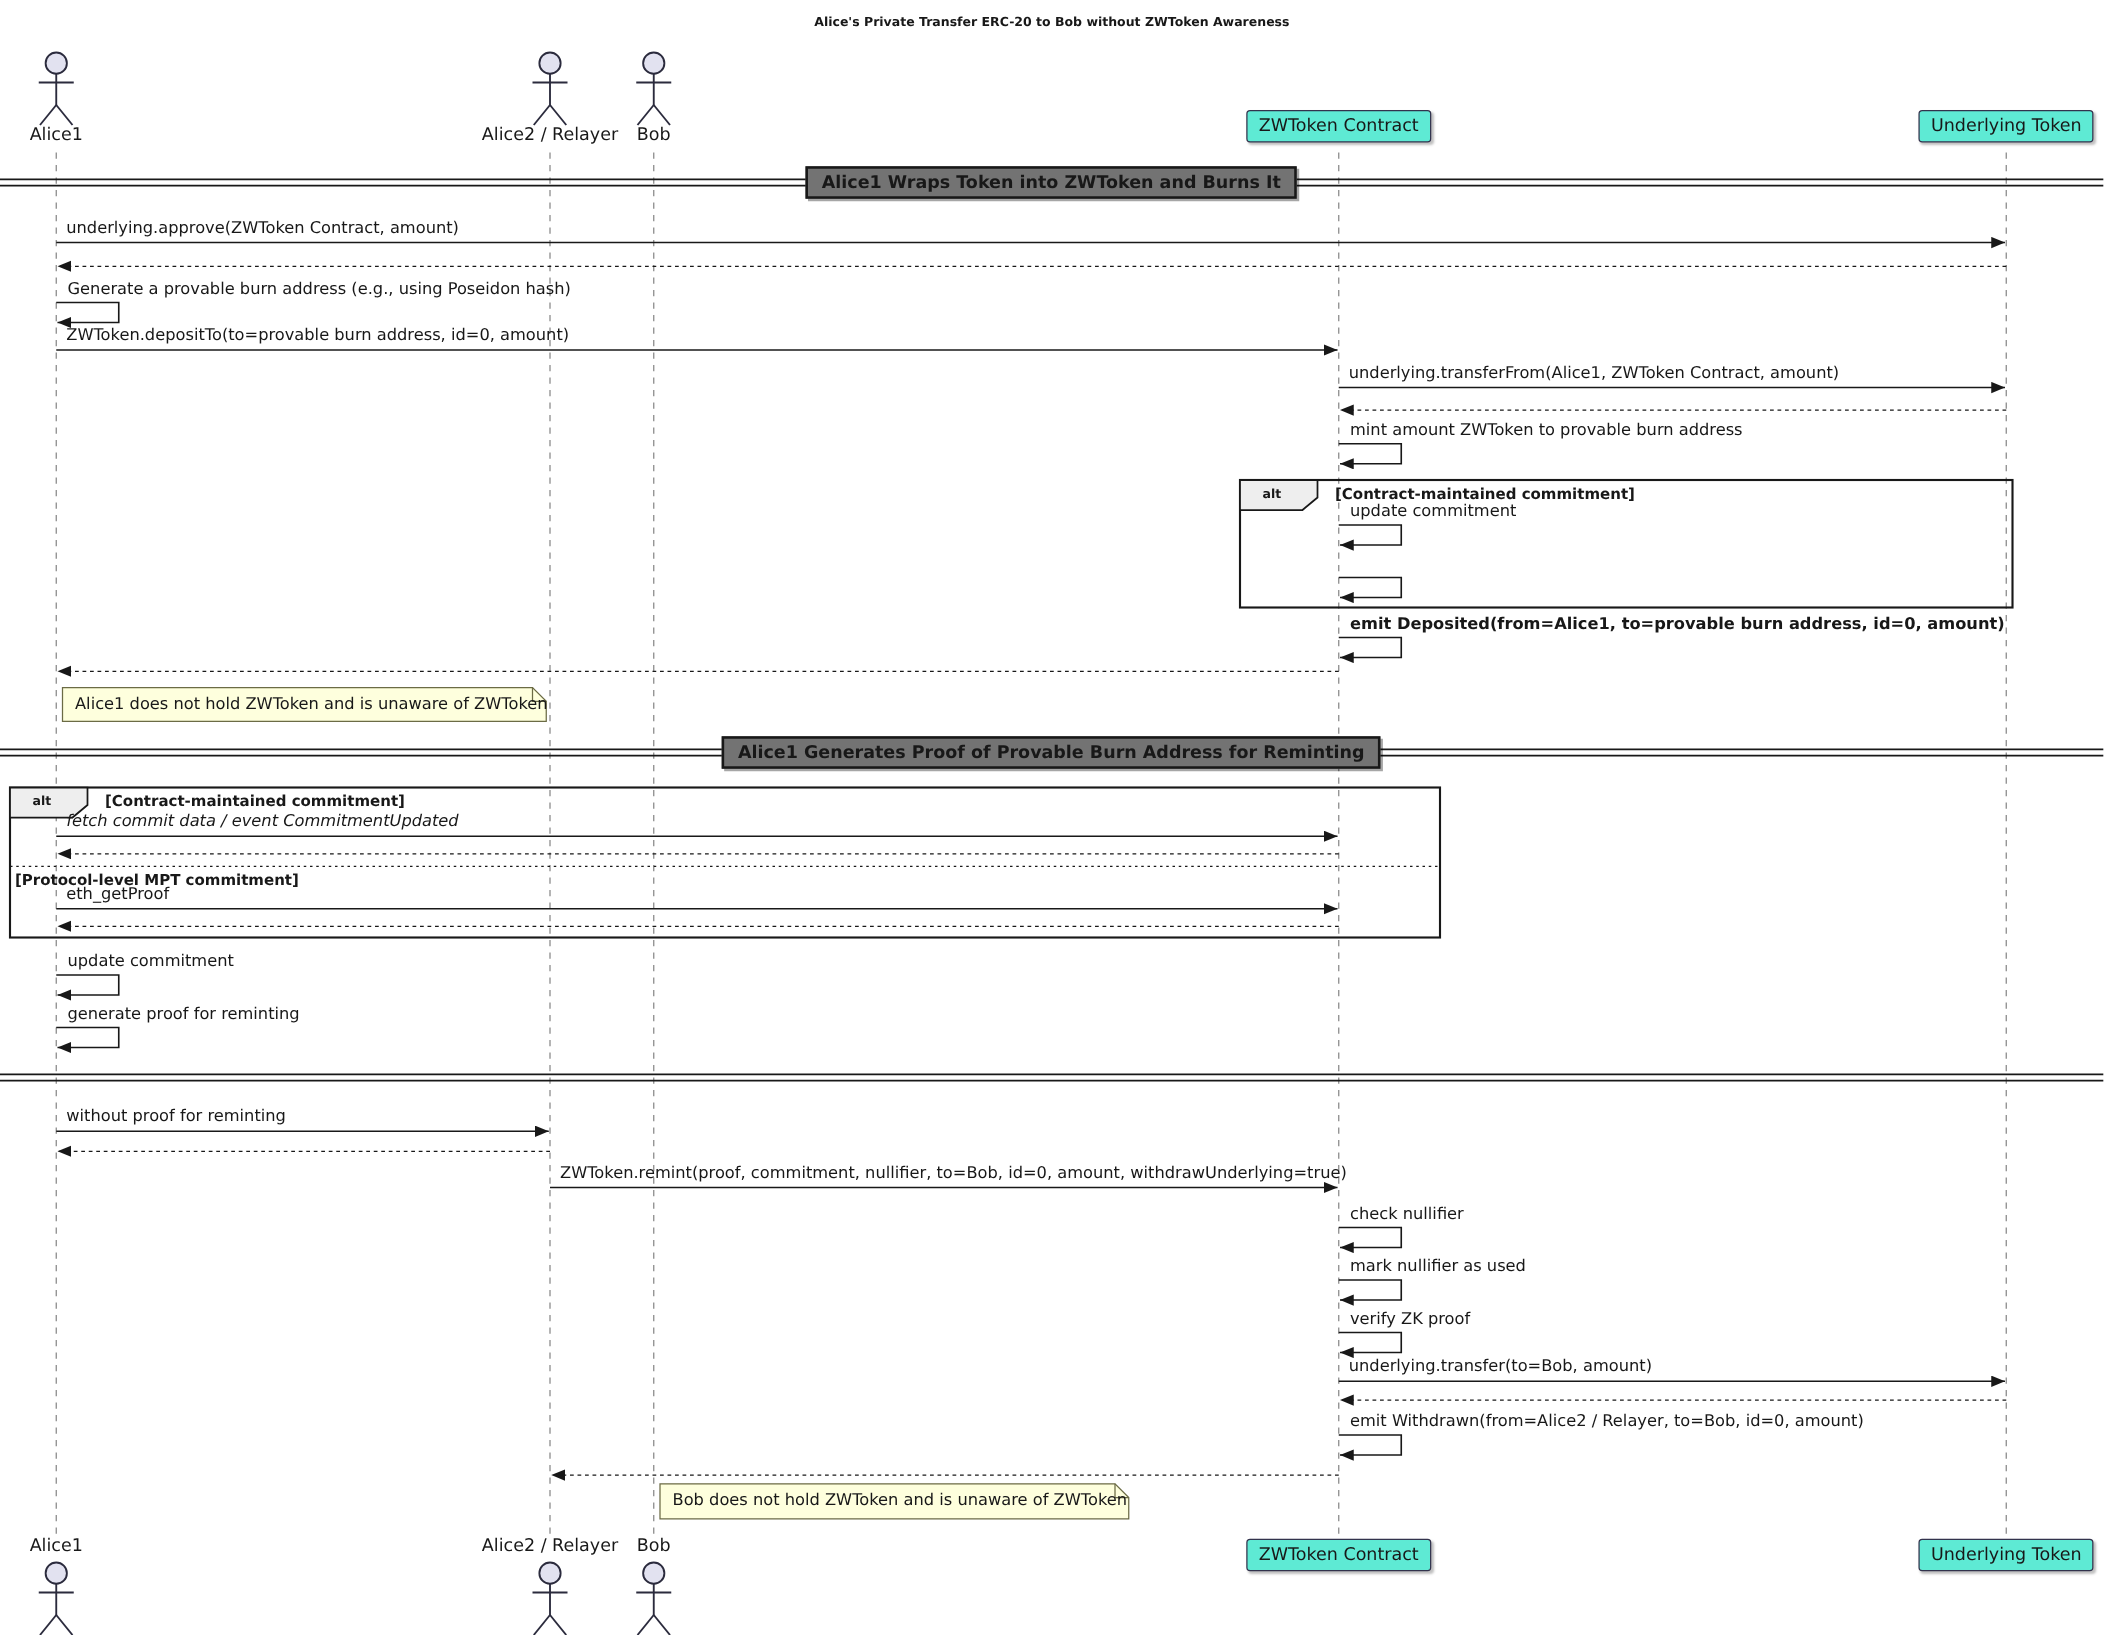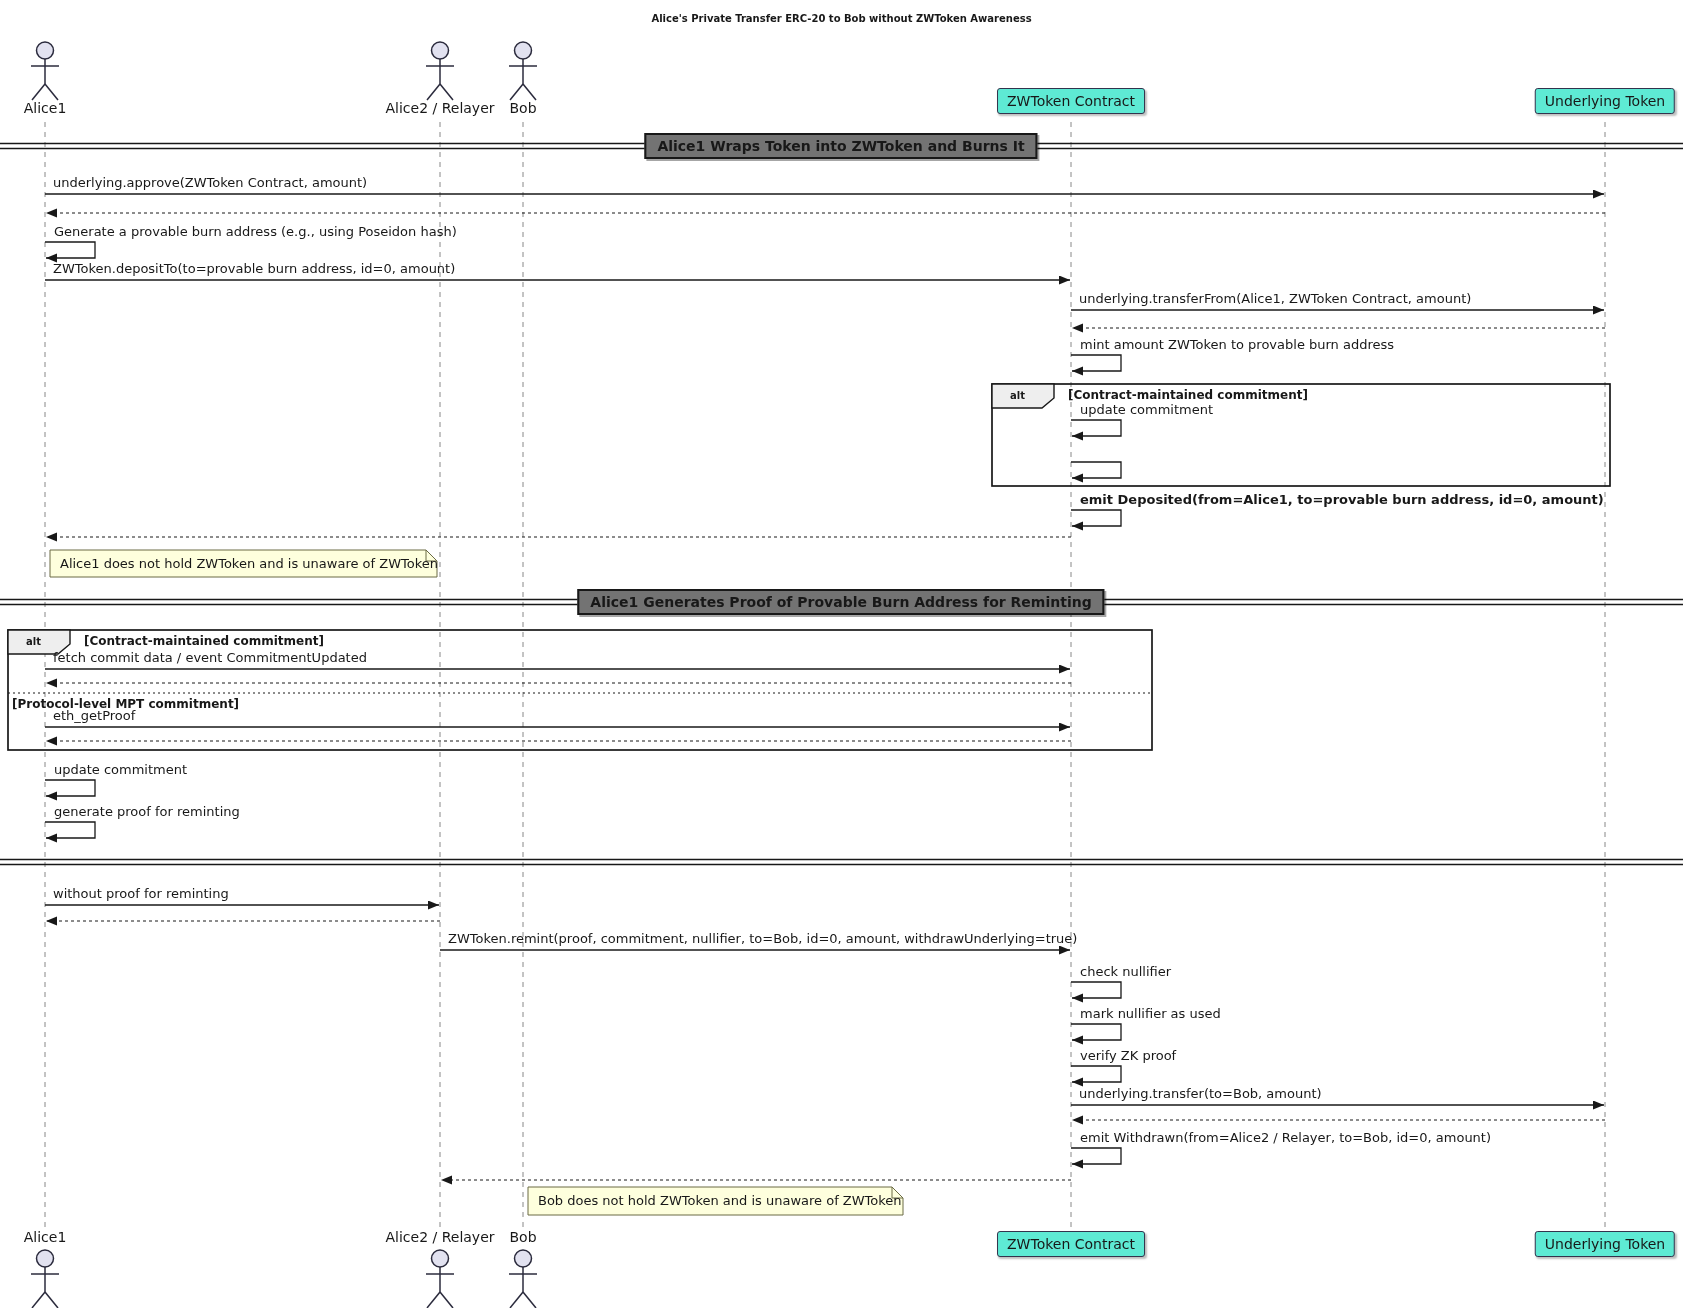--- a/index.html
+++ b/index.html
@@ -117,21 +117,21 @@
     <div class="lbl" style="left: 1080px; top: 336px;">mint amount ZWToken to provable burn address</div>
     <div class="altlbl" style="left: 1010px; top: 387px;">alt</div>
     <div class="cond" style="left: 1068px; top: 388px;">[Contract-maintained commitment]</div>
     <div class="lbl" style="left: 1080px; top: 401px;">update commitment</div>
     <div class="lbl" style="left: 1080px; top: 491px; font-weight: bold;">emit Deposited(from=Alice1, to=provable burn address, id=0, amount)</div>
     <div class="notelbl" style="left: 60px; top: 556px;">Alice1 does not hold ZWToken and is unaware of ZWToken</div>
     <div class="divbox" style="left: 841px; top: 602px;">Alice1 Generates Proof of Provable Burn Address for Reminting</div>
     <div class="altlbl" style="left: 26px; top: 633px;">alt</div>
     <div class="cond" style="left: 84px; top: 634px;">[Contract-maintained commitment]</div>
     <div class="cond" style="left: 12px; top: 697px;">[Protocol-level MPT commitment]</div>
-    <div class="lbl" style="left: 53px; top: 649px;">fetch commit data / event CommitmentUpdated</div>
+    <div class="lbl" style="left: 53px; top: 649px; font-style: italic;">fetch commit data / event CommitmentUpdated</div>
     <div class="lbl" style="left: 53px; top: 707px;">eth_getProof</div>
     <div class="lbl" style="left: 54px; top: 761px;">update commitment</div>
     <div class="lbl" style="left: 54px; top: 803px;">generate proof for reminting</div>
     <div class="lbl" style="left: 53px; top: 885px;">without proof for reminting</div>
     <div class="lbl" style="left: 448px; top: 930px;">ZWToken.remint(proof, commitment, nullifier, to=Bob, id=0, amount, withdrawUnderlying=true)</div>
     <div class="lbl" style="left: 1080px; top: 963px;">check nullifier</div>
     <div class="lbl" style="left: 1080px; top: 1005px;">mark nullifier as used</div>
     <div class="lbl" style="left: 1080px; top: 1047px;">verify ZK proof</div>
     <div class="lbl" style="left: 1079px; top: 1085px;">underlying.transfer(to=Bob, amount)</div>
     <div class="lbl" style="left: 1080px; top: 1129px;">emit Withdrawn(from=Alice2 / Relayer, to=Bob, id=0, amount)</div>

